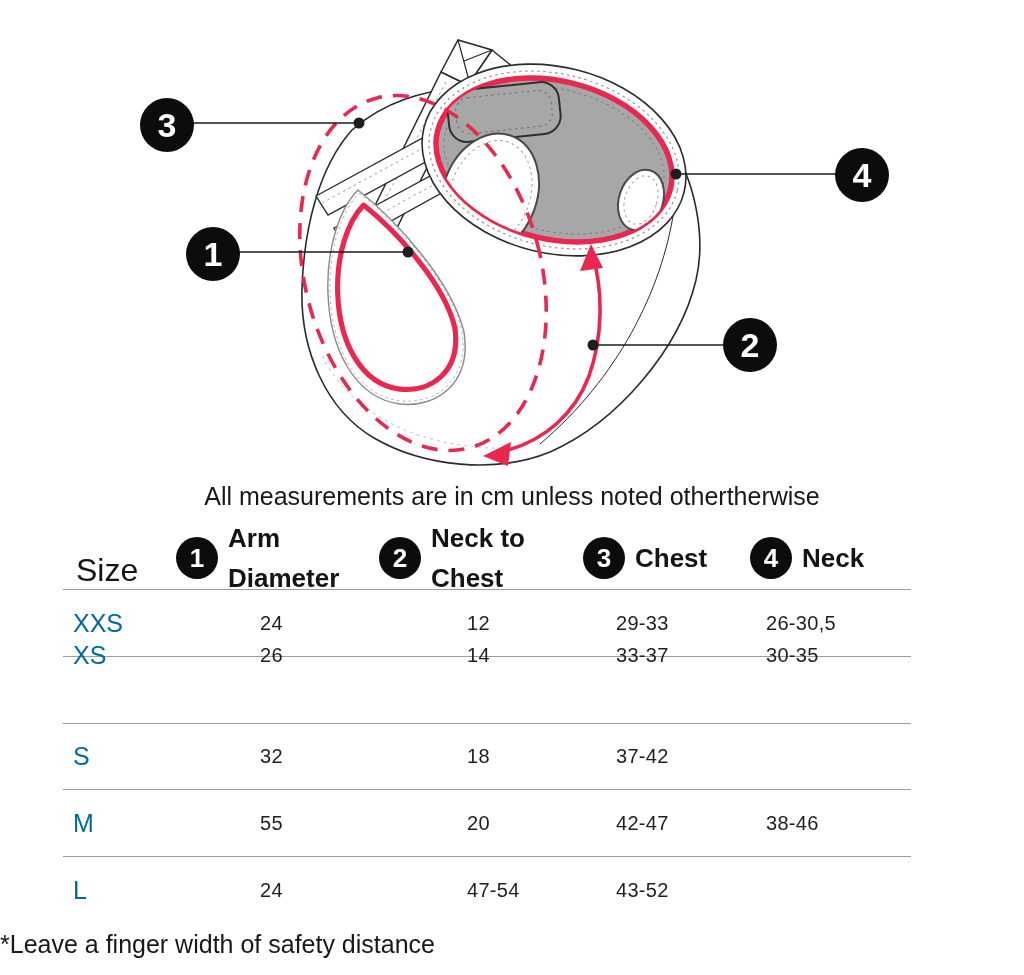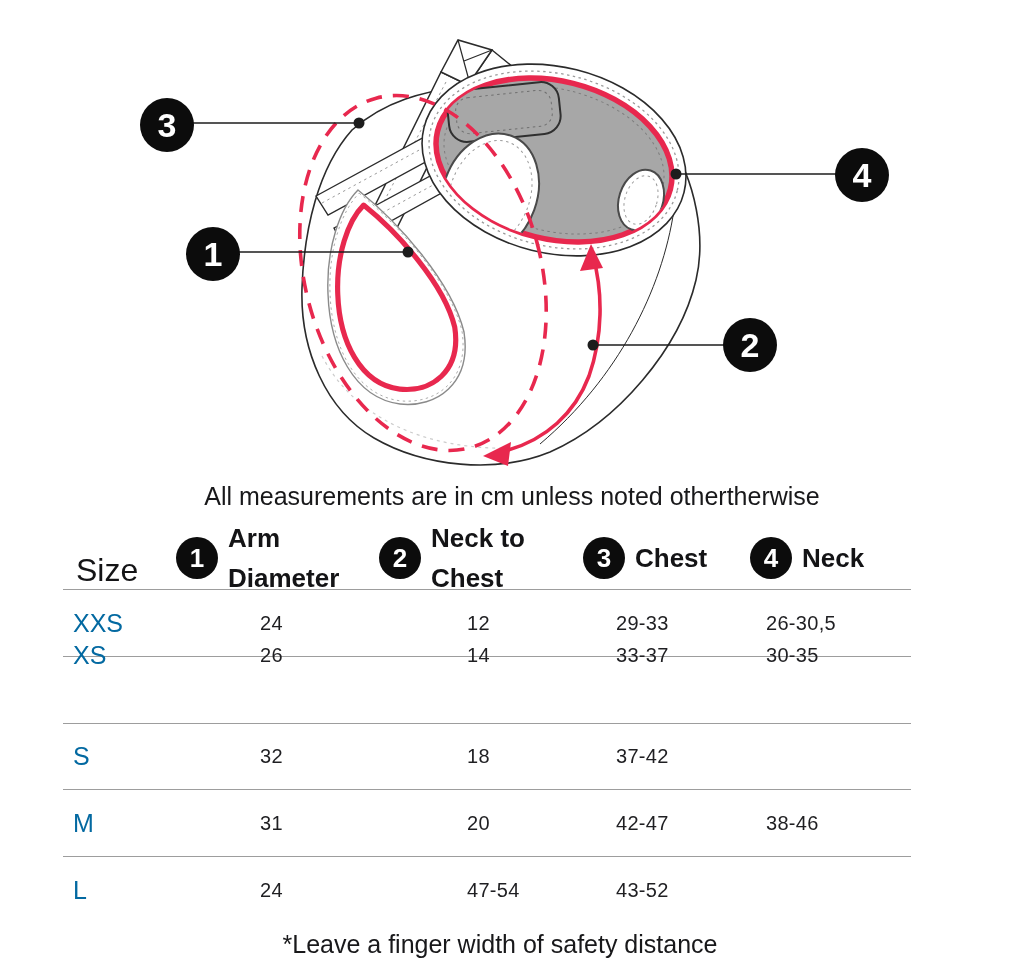--- a/index.html
+++ b/index.html
@@ -2,21 +2,21 @@
 <html><head>
 <meta charset="utf-8">
 <style>
   html,body{margin:0;padding:0;background:#fff;}
   #canvas{position:relative;width:1024px;height:975px;background:#ffffff;overflow:hidden;
           font-family:"Liberation Sans", sans-serif;color:#1b1b1d;}
   
   #figure{position:absolute;left:0;top:0;width:1024px;height:470px;}
   svg text.co{font-family:"Liberation Sans",sans-serif;font-weight:bold;font-size:34px;fill:#ffffff;}
   #caption{position:absolute;left:0;top:482px;width:1024px;text-align:center;font-size:25px;color:#18181a;}
-  #footnote{position:absolute;left:0;top:930px;width:1000px;text-align:center;font-size:25px;color:#18181a;}
+  #footnote{position:absolute;left:0;top:930px;width:1000px;font-size:25px;color:#18181a;}
   
   .hgroup{position:absolute;display:flex;align-items:center;gap:10px;height:44px;top:536px;}
   .badge{width:42px;height:42px;border-radius:50%;background:#0c0c0c;color:#fff;
          display:flex;align-items:center;justify-content:center;
          font-size:26px;font-weight:700;flex:0 0 42px;}
   .hlabel{font-size:26px;font-weight:700;line-height:40px;color:#141416;}
   #h-size{position:absolute;left:76px;top:552px;font-size:32px;font-weight:500;color:#141416;}
   #h1{left:176px;} #h1 .hlabel{width:118px;}
   #h2{left:379px;} #h2 .hlabel{width:104px;}
   #h3{left:583px;}
@@ -173,21 +173,21 @@
     <div class="cell-val">30-35</div>
   </div>
   <div class="trow" style="top:723px">
     <div class="cell-size">S</div>
     <div class="cell-val">32</div>
     <div class="cell-val">18</div>
     <div class="cell-val">37-42</div>
   </div>
   <div class="trow" style="top:790px">
     <div class="cell-size">M</div>
-    <div class="cell-val">31</div>
+    <div class="cell-val">55</div>
     <div class="cell-val">20</div>
     <div class="cell-val">42-47</div>
     <div class="cell-val">38-46</div>
   </div>
   <div class="trow" style="top:857px">
     <div class="cell-size">L</div>
     <div class="cell-val">24</div>
     <div class="cell-val">47-54</div>
     <div class="cell-val">43-52</div>
   </div>

